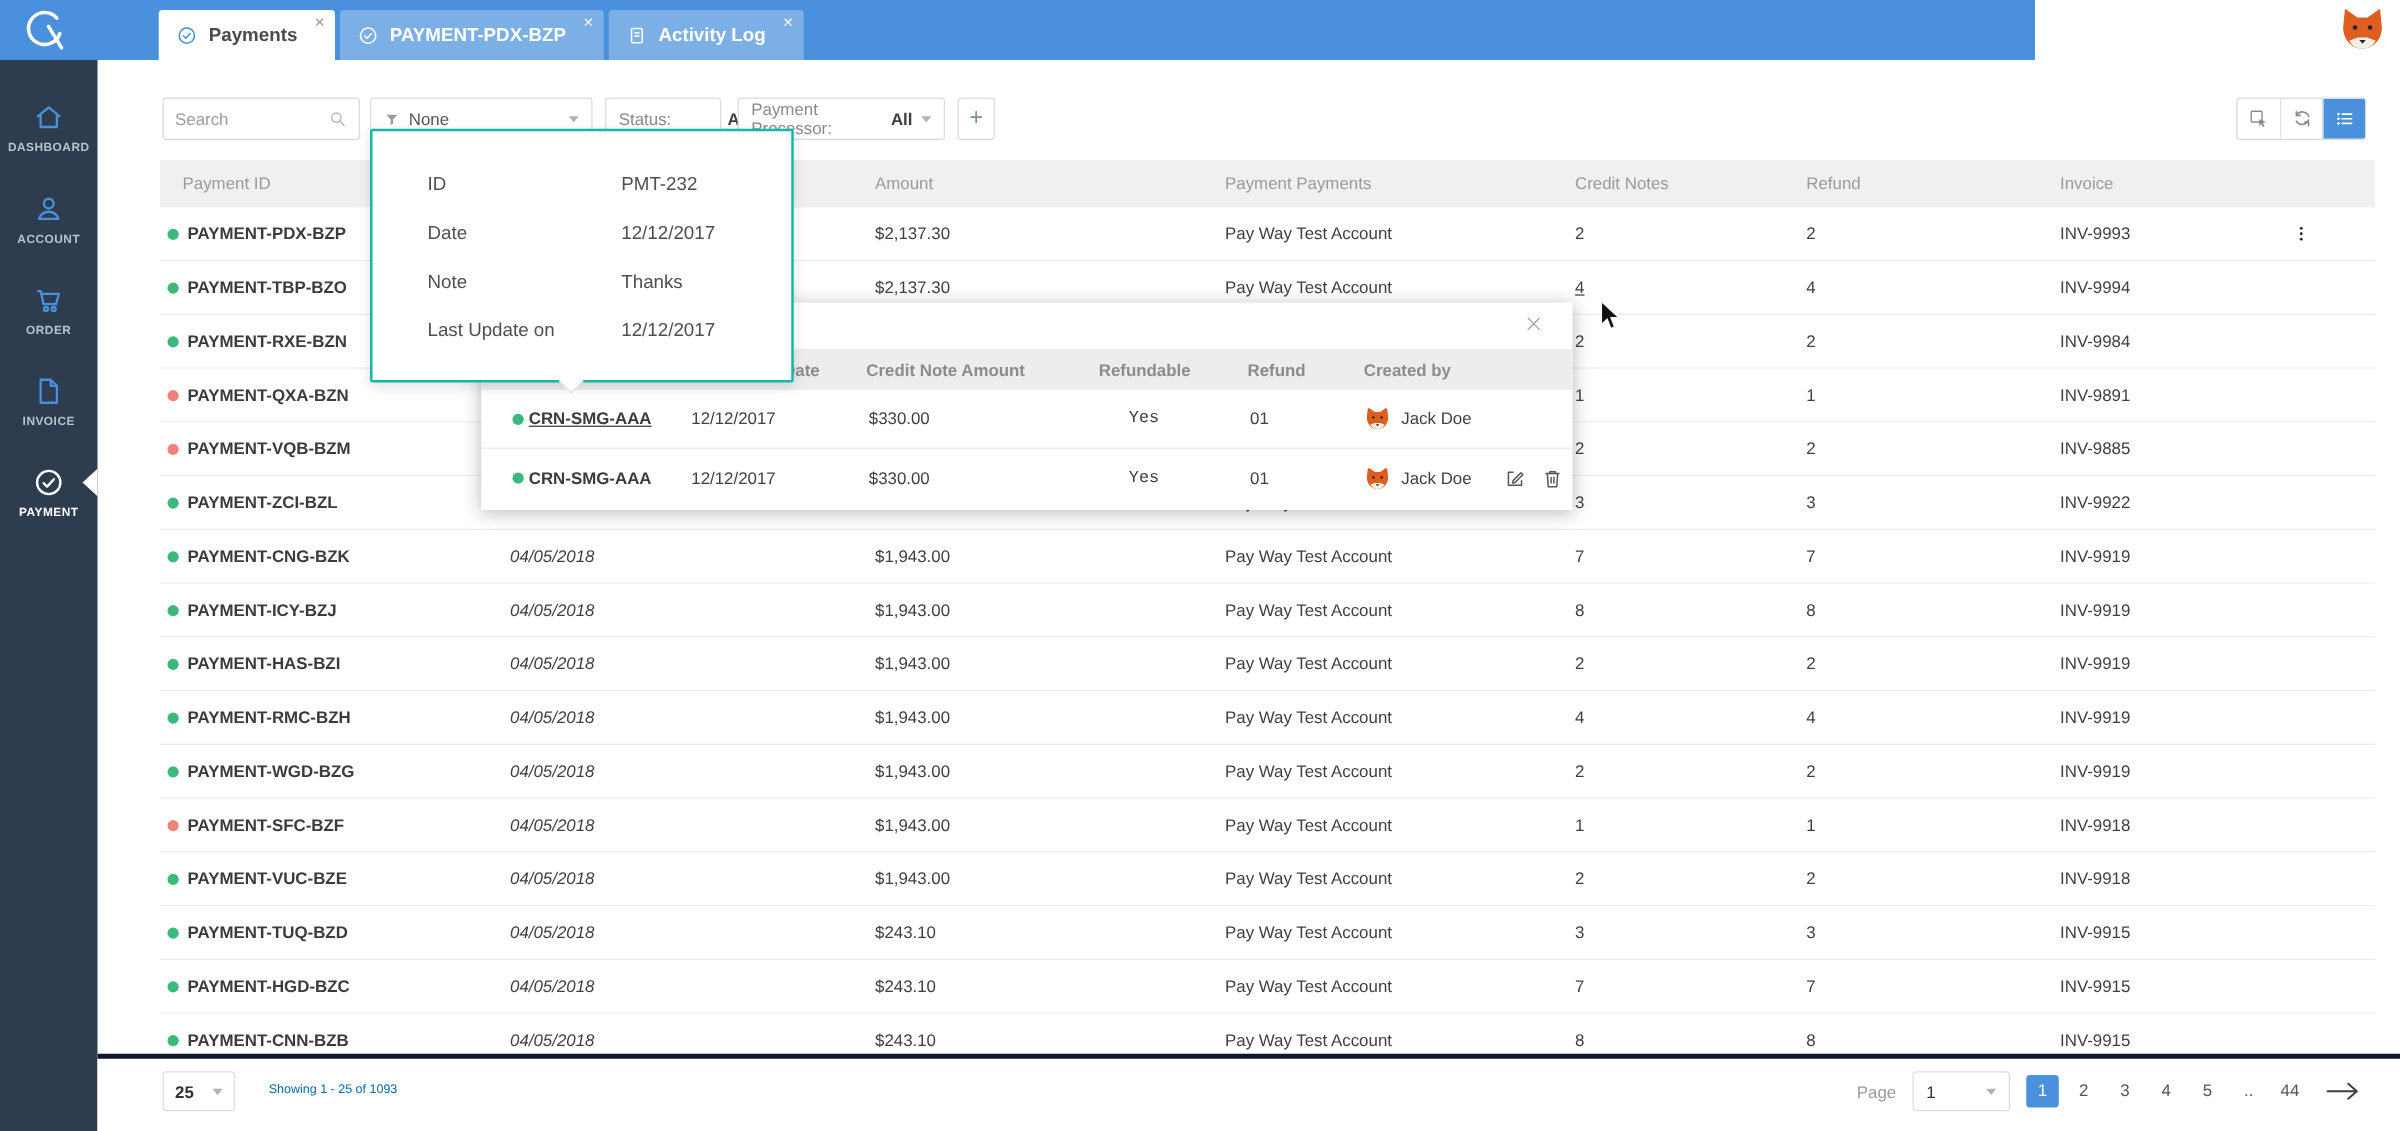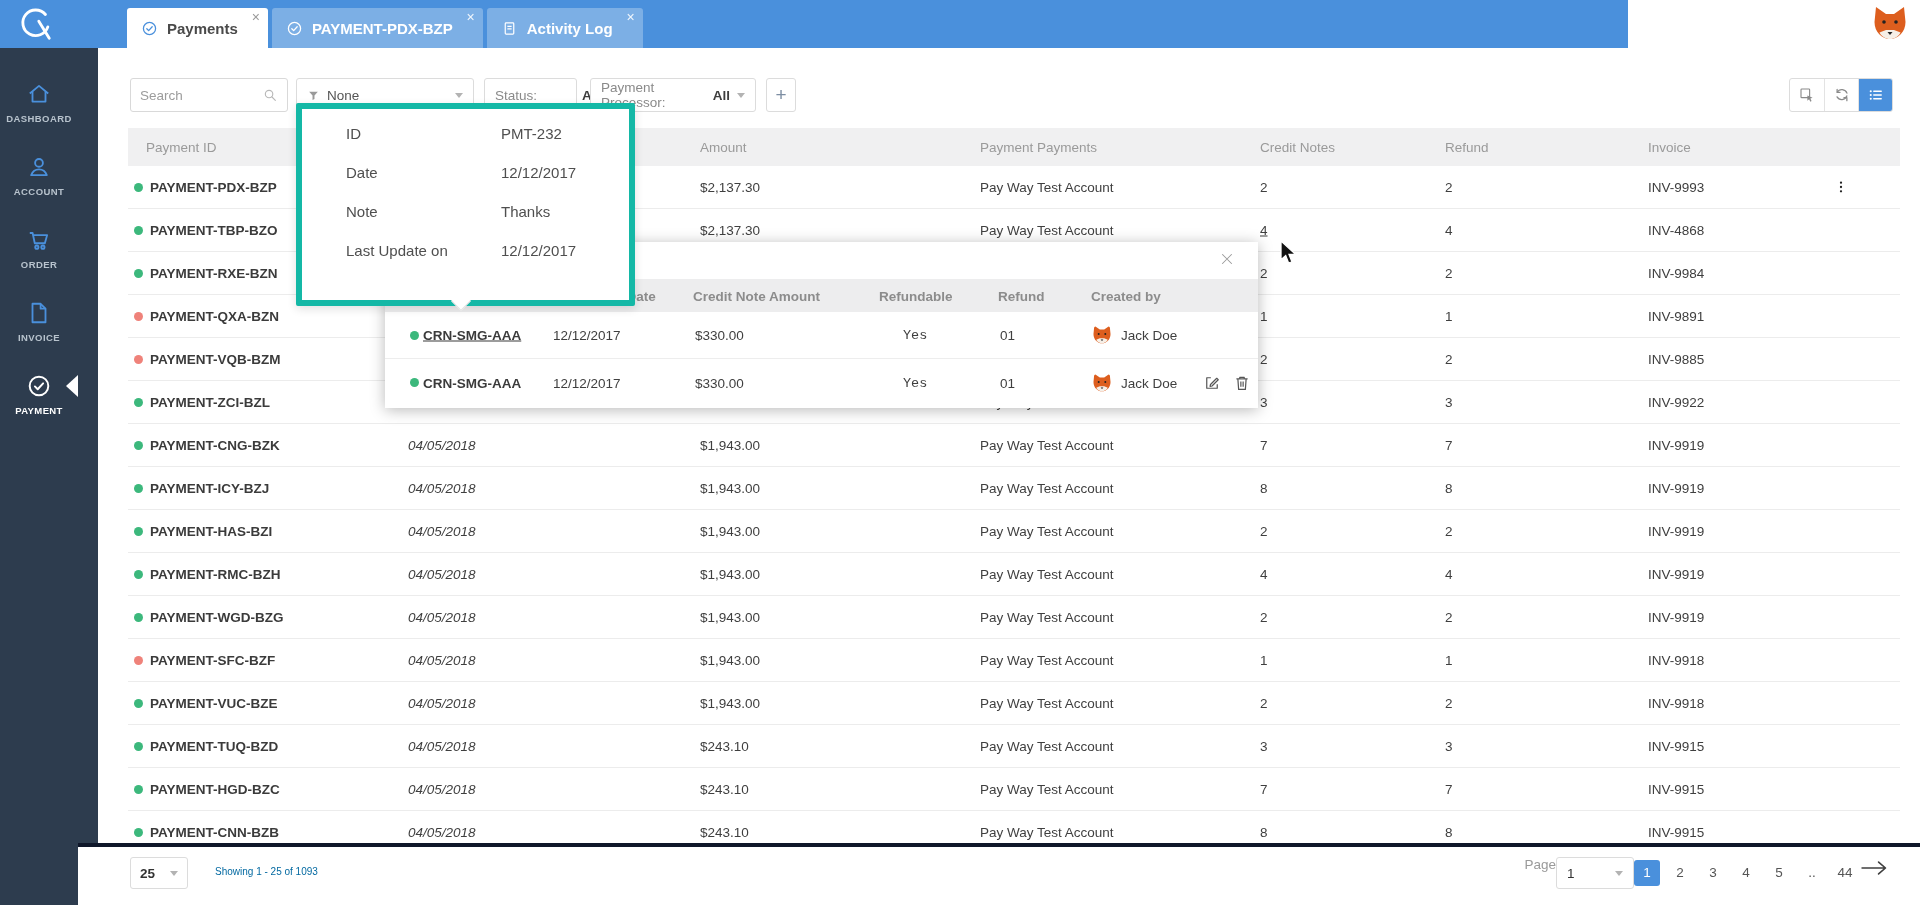--- a/index.html
+++ b/index.html
@@ -20,21 +20,21 @@
   .tab .ic{width:17px;height:17px;color:#fff;}
   .tab.active{background:#fff;color:#4a4a4a;}
   .tab.active .ic{color:var(--accent);}
   .tab-close{position:absolute;top:1px;right:8px;font-size:14px;font-weight:normal;color:rgba(255,255,255,.9);}
   .tab.active .tab-close{color:#9a9a9a;}
   .topbar-divider{position:absolute;left:1812px;top:0;width:1px;height:48px;background:rgba(255,255,255,.35);}
   .bell{position:absolute;left:1832px;top:13px;width:22px;height:22px;color:#fff;}
   .avatar{position:absolute;left:1870px;top:4px;width:40px;height:40px;}
 
   
-  .sidebar{position:absolute;left:0;top:48px;width:98px;height:857px;background:var(--sidebar);
+  .sidebar{position:absolute;left:0;top:48px;width:78px;height:857px;background:var(--sidebar);
            display:flex;flex-direction:column;}
   .side-top{margin-top:18px;}
   .side-bottom{margin-top:auto;}
   .side-item{position:relative;width:78px;height:73px;display:flex;flex-direction:column;
              align-items:center;justify-content:center;gap:6px;cursor:pointer;}
   .side-item .ic{width:26px;height:26px;color:var(--accent);}
   .side-lbl{font-size:9.5px;font-weight:bold;letter-spacing:.4px;color:#b8c3cd;}
   .side-item.active .ic{color:#fff;}
   .side-item.active .side-lbl{color:#fff;}
   .side-item.active::after{content:"";position:absolute;right:0;top:17px;width:0;height:0;
@@ -83,21 +83,21 @@
   .col-refund{left:1317px;}
   .col-invoice{left:1520px;}
   .col-menu{left:1705px;width:16px;height:16px;color:#222;cursor:pointer;}
   .u{text-decoration:underline;}
 
   
   .footer{position:absolute;left:78px;right:0;top:843px;height:70px;background:#fff;border-top:4px solid #0f172a;z-index:4;}
   .page-size{position:absolute;left:52px;top:10px;width:58px;height:32px;border:1px solid #dcdcdc;border-radius:3px;
              display:flex;align-items:center;padding:0 9px;font-size:13.5px;color:#333;font-weight:bold;gap:6px;cursor:pointer;}
   .showing{position:absolute;left:137px;top:19px;font-size:10px;color:#0369a1;}
-  .pager{position:absolute;right:30px;top:10px;height:32px;display:flex;}
+  .pager{position:absolute;right:30px;top:10px;height:32px;display:flex;align-items:center;gap:13px;}
   .page-lbl{font-size:13.5px;color:#9a9a9a;}
   .page-select{width:78px;height:32px;border:1px solid #dcdcdc;border-radius:3px;display:flex;align-items:center;
                padding:0 10px;font-size:13.5px;color:#333;gap:6px;cursor:pointer;}
   .page-btns{display:flex;gap:7px;align-items:center;}
   .pbtn{min-width:26px;height:26px;line-height:26px;text-align:center;font-size:13.5px;color:#555;
         border-radius:3px;cursor:pointer;padding:0 3px;}
   .pbtn.active{background:var(--accent);color:#fff;}
   .next-arrow{width:32px;height:22px;color:#3f3f3f;cursor:pointer;}
 
   
@@ -115,22 +115,22 @@
   .cn-ref{left:518px;font-family:Liberation Mono, monospace;}
   .cn-refno{left:615px;}
   .cn-avatar{left:706px;width:22px;height:22px;border-radius:50%;overflow:hidden;}
   .cn-name{left:736px;}
   .cn-edit{left:818px;width:18px;height:18px;color:#555;cursor:pointer;}
   .cn-trash{left:848px;width:18px;height:18px;color:#555;cursor:pointer;}
   .cnh-0{left:38px;} .cnh-1{left:165px;} .cnh-2{left:308px;} .cnh-3{left:494px;} .cnh-4{left:613px;} .cnh-5{left:706px;}
 
   
   .detail-pop{position:absolute;left:296px;top:103px;width:339px;height:203px;background:#fff;z-index:7;
-              border:6px solid #14b8a6;border-radius:2px;box-shadow:0 3px 10px rgba(0,0,0,.12);
-              padding:14px 20px 0 44px;font-size:15px;color:#4f4f4f;}
+              border:2px solid #14b8a6;border-radius:2px;box-shadow:0 3px 10px rgba(0,0,0,.12);
+              padding:32px 20px 0 44px;font-size:15px;color:#4f4f4f;}
   .detail-row{display:flex;margin-bottom:17px;line-height:22px;}
   .d-lbl{width:155px;}
   .detail-tail{position:absolute;left:152px;bottom:-8px;width:14px;height:14px;background:#fff;
                border-right:1px solid #e2e2e2;border-bottom:1px solid #e2e2e2;transform:rotate(45deg);}
 
   .cursor{position:absolute;left:1278px;top:240px;z-index:10;width:20px;height:26px;}
 </style>
 </head>
 <body>
 
@@ -332,21 +332,21 @@
             </span>
           </div>
           <div class="trow">
             <span class="dot" style="background:#3cb87c"></span>
             <span class="cell col-id">PAYMENT-TBP-BZO</span>
             <span class="cell col-date"></span>
             <span class="cell col-amount">$2,137.30</span>
             <span class="cell col-proc">Pay Way Test Account</span>
             <span class="cell col-credit u">4</span>
             <span class="cell col-refund">4</span>
-            <span class="cell col-invoice">INV-4868</span>
+            <span class="cell col-invoice">INV-9994</span>
           </div>
           <div class="trow">
             <span class="dot" style="background:#3cb87c"></span>
             <span class="cell col-id">PAYMENT-RXE-BZN</span>
             <span class="cell col-date"></span>
             <span class="cell col-amount"></span>
             <span class="cell col-proc"></span>
             <span class="cell col-credit">2</span>
             <span class="cell col-refund">2</span>
             <span class="cell col-invoice">INV-9984</span>

